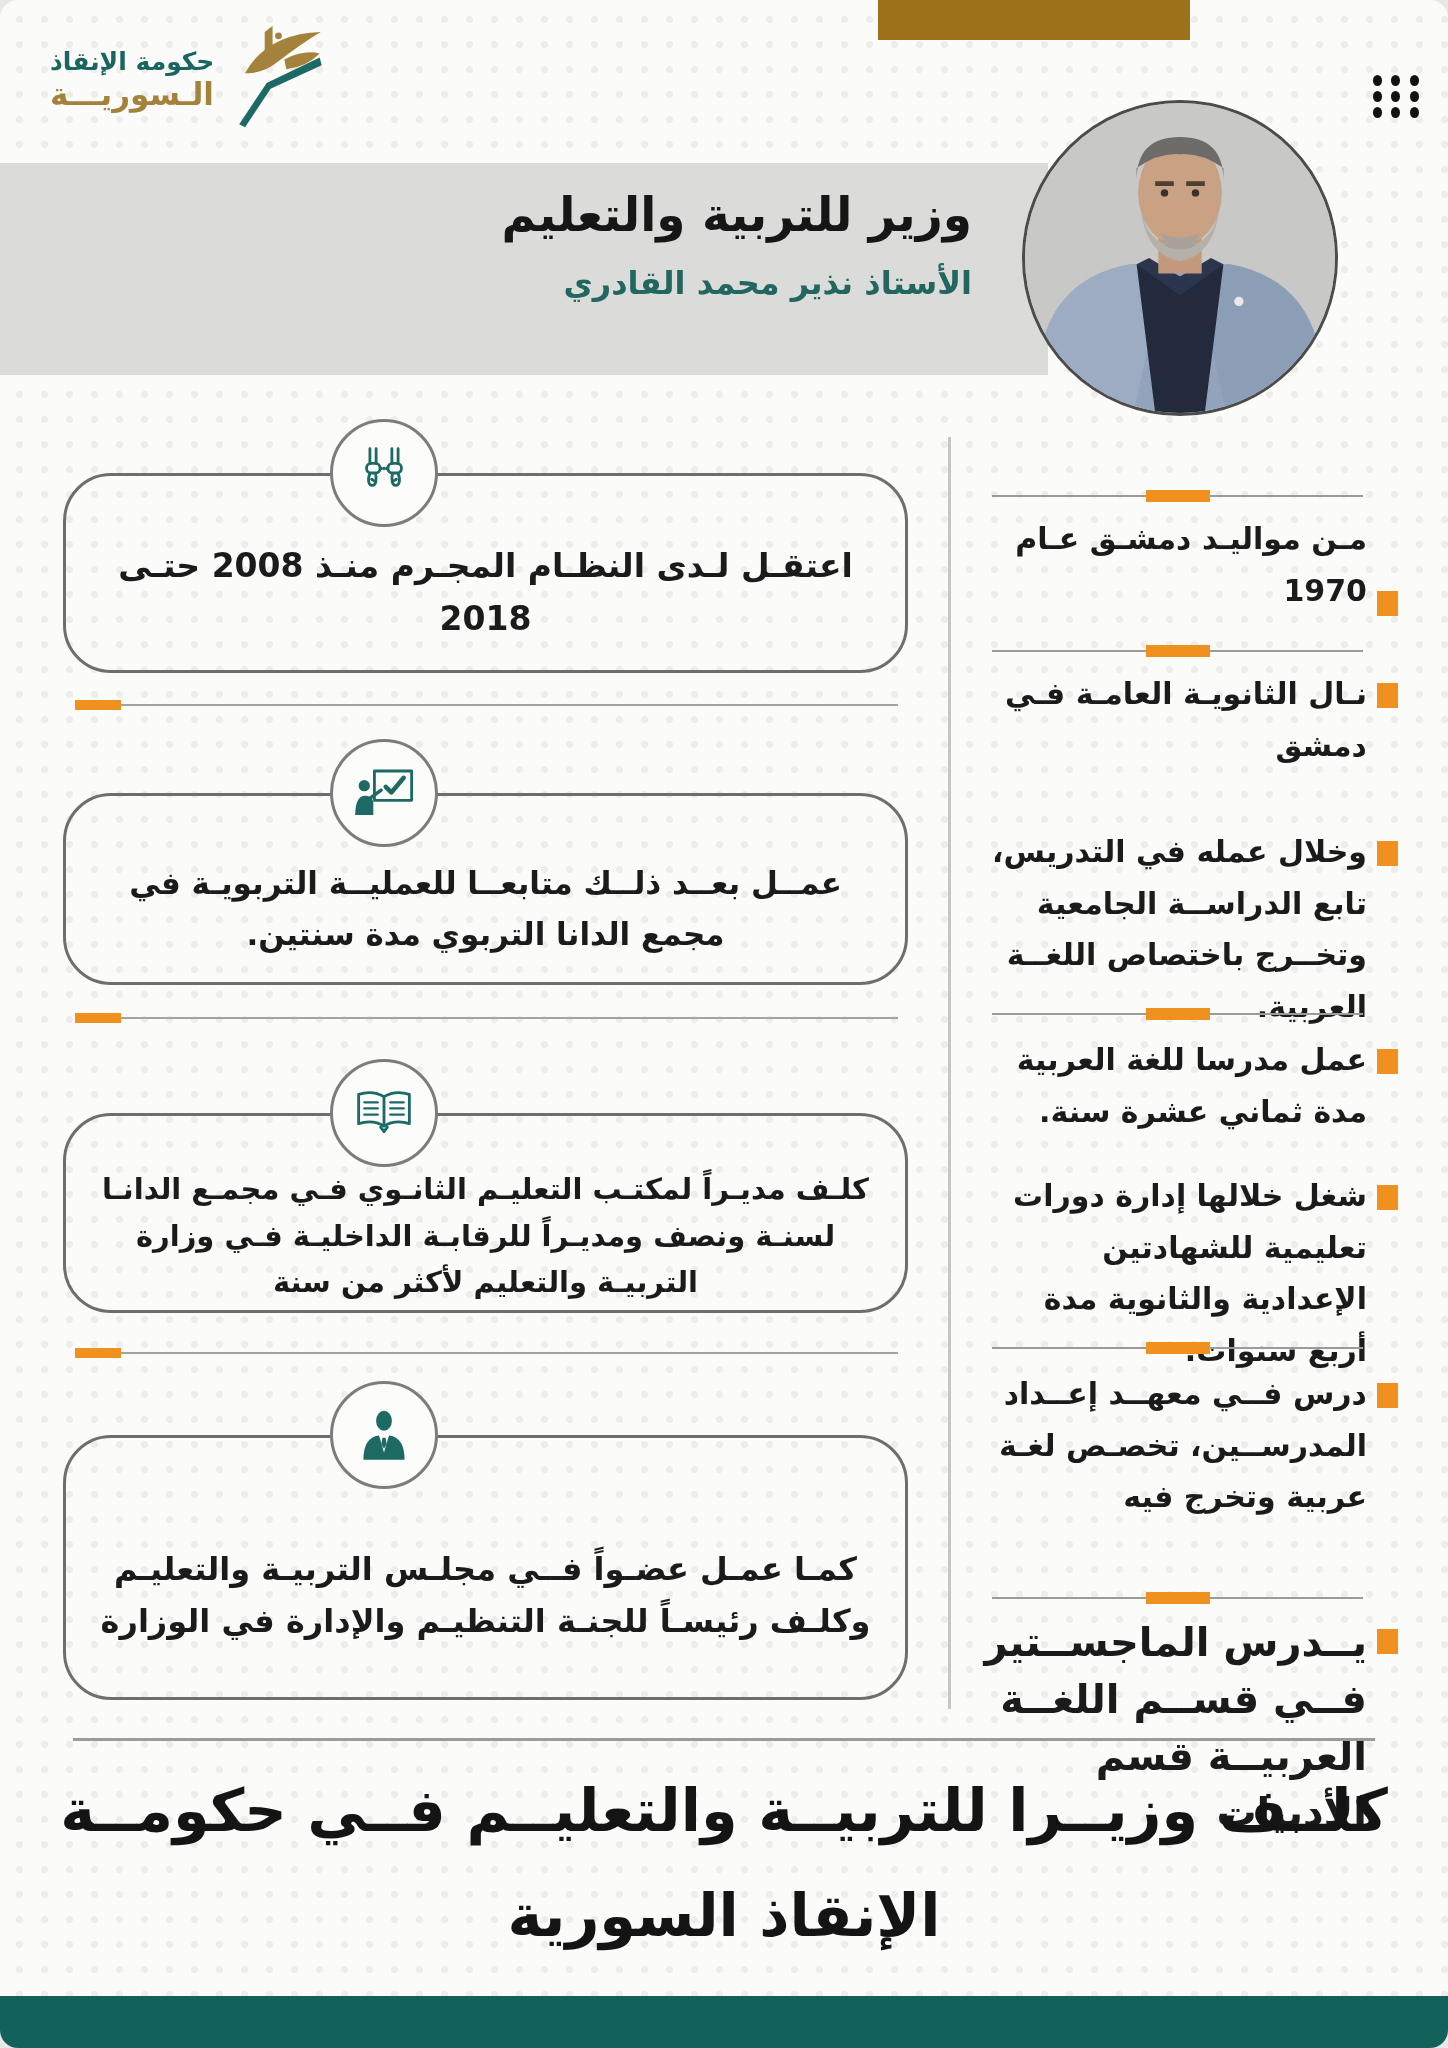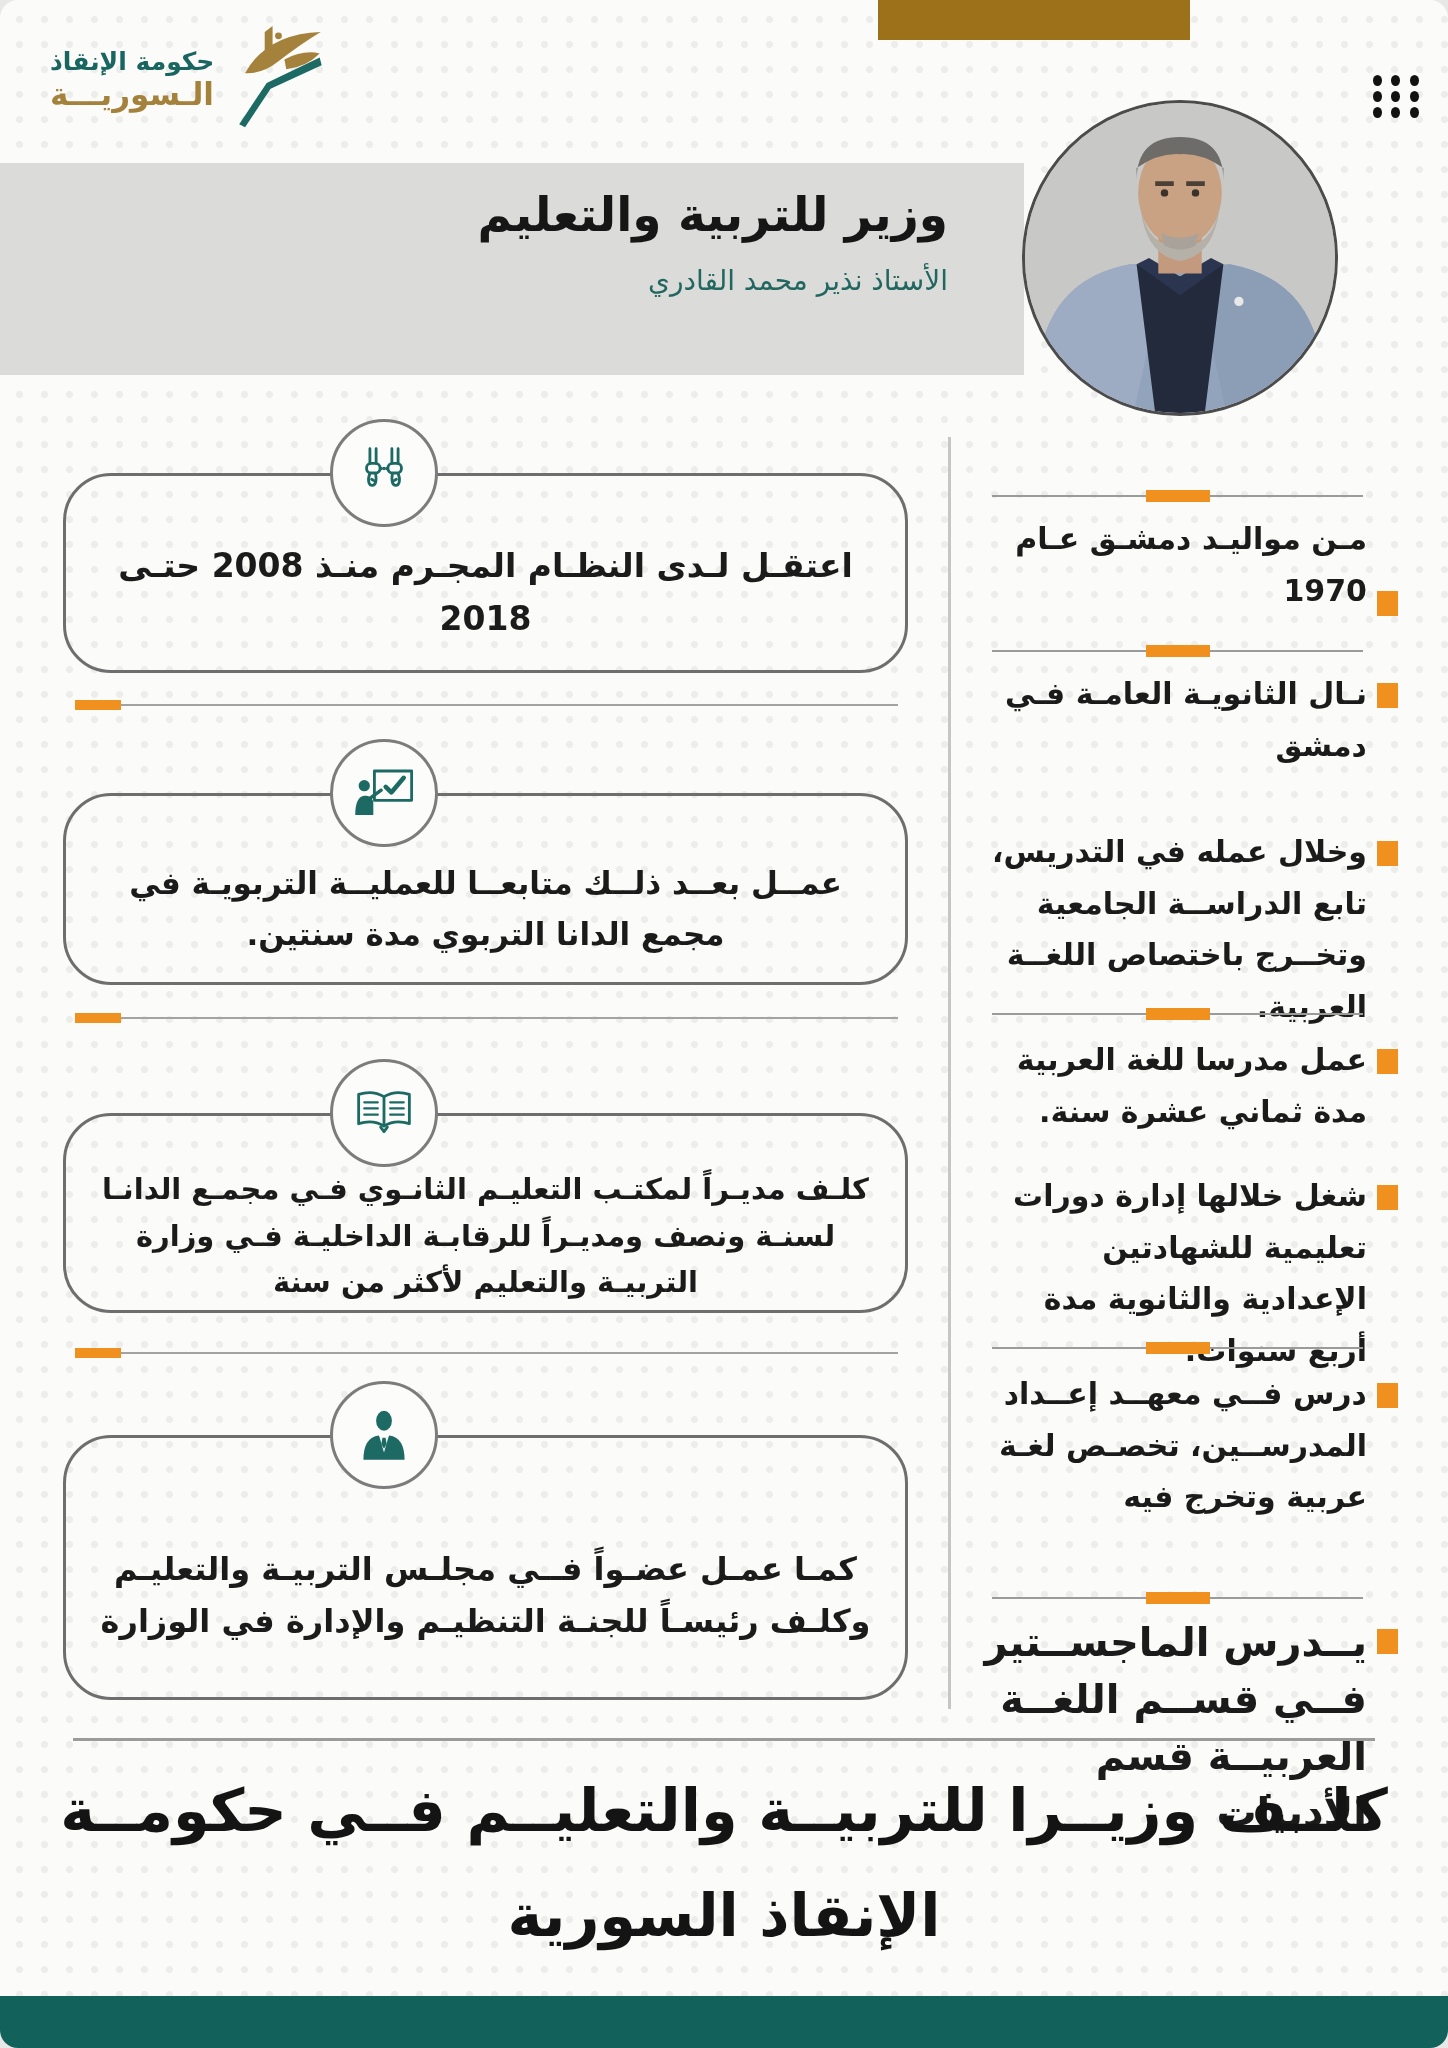--- a/index.html
+++ b/index.html
@@ -23,24 +23,24 @@
   .logo-line1{color:#19655F;font-size:25px;font-weight:bold;}
   .logo-line2{color:#A5823B;font-size:31px;font-weight:bold;letter-spacing:1px;}
   .logo-mark{width:105px;height:108px;margin-left:4px;}
 
   
   .gold-bar{left:878px;top:0;width:312px;height:40px;background:#9C7119;}
   .dots-grid{left:1368px;top:72px;width:56px;height:48px;display:grid;grid-template-columns:repeat(3,1fr);grid-template-rows:repeat(3,1fr);justify-items:center;align-items:center;}
   .dots-grid span{width:9px;height:11px;border-radius:50%;background:#121212;display:block;}
 
   
-  .header-band{left:0;top:163px;width:1024px;height:212px;background:#DBDBD9;direction:rtl;}
+  .header-band{left:0;top:163px;width:1024px;height:212px;background:#DBDBD9;direction:rtl;padding-left:24px;}
   .header-inner{position:absolute;right:76px;top:24px;text-align:right;}
   .header-title{font-size:47px;font-weight:bold;color:#161616;}
-  .header-subtitle{font-size:28px;font-weight:normal;color:#21665F;margin-top:22px;}
+  .header-subtitle{font-size:32px;font-weight:bold;color:#21665F;margin-top:22px;}
 
   
   .photo{left:1022px;top:100px;width:316px;height:316px;border-radius:50%;border:3px solid #4c4c4c;overflow:hidden;background:#C8C8C6;box-sizing:border-box;}
   .photo svg{width:100%;height:100%;display:block;}
 
   
   .vline{left:948px;top:437px;width:3px;height:1272px;background:#C6C6C4;}
 
   
   .tbox{left:63px;width:845px;border:3px solid #6E6E6E;border-radius:48px;box-sizing:border-box;display:flex;align-items:center;justify-content:center;direction:rtl;}

